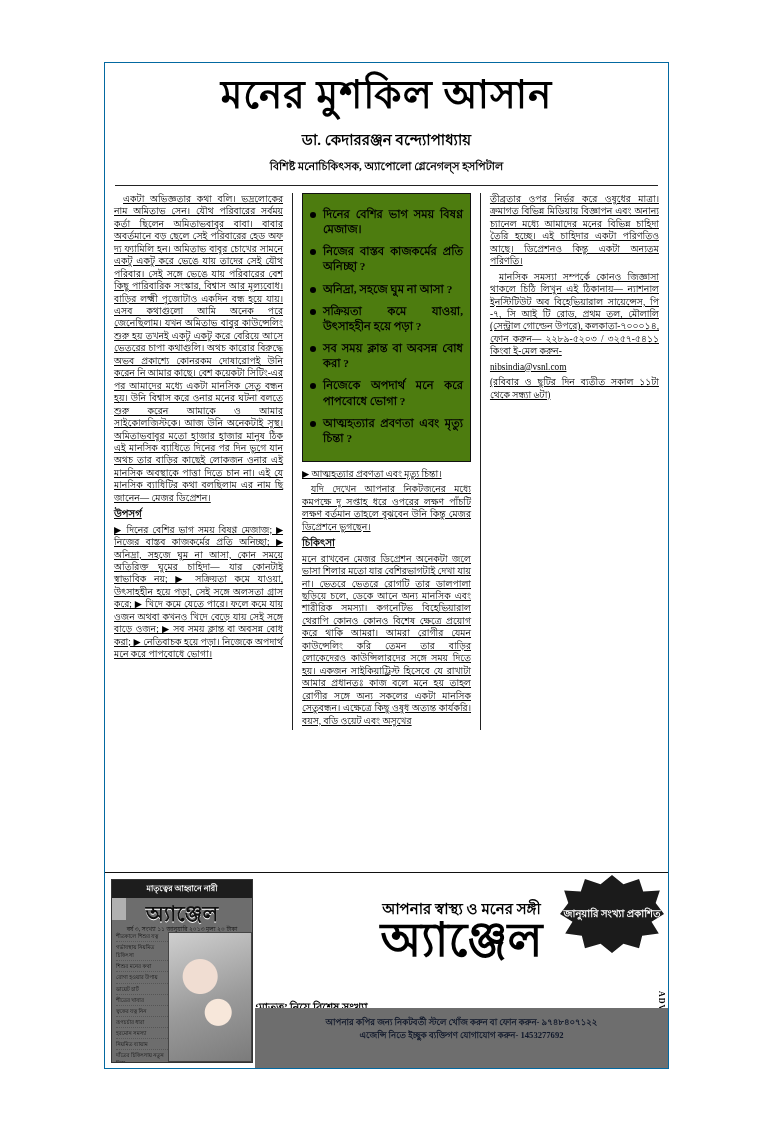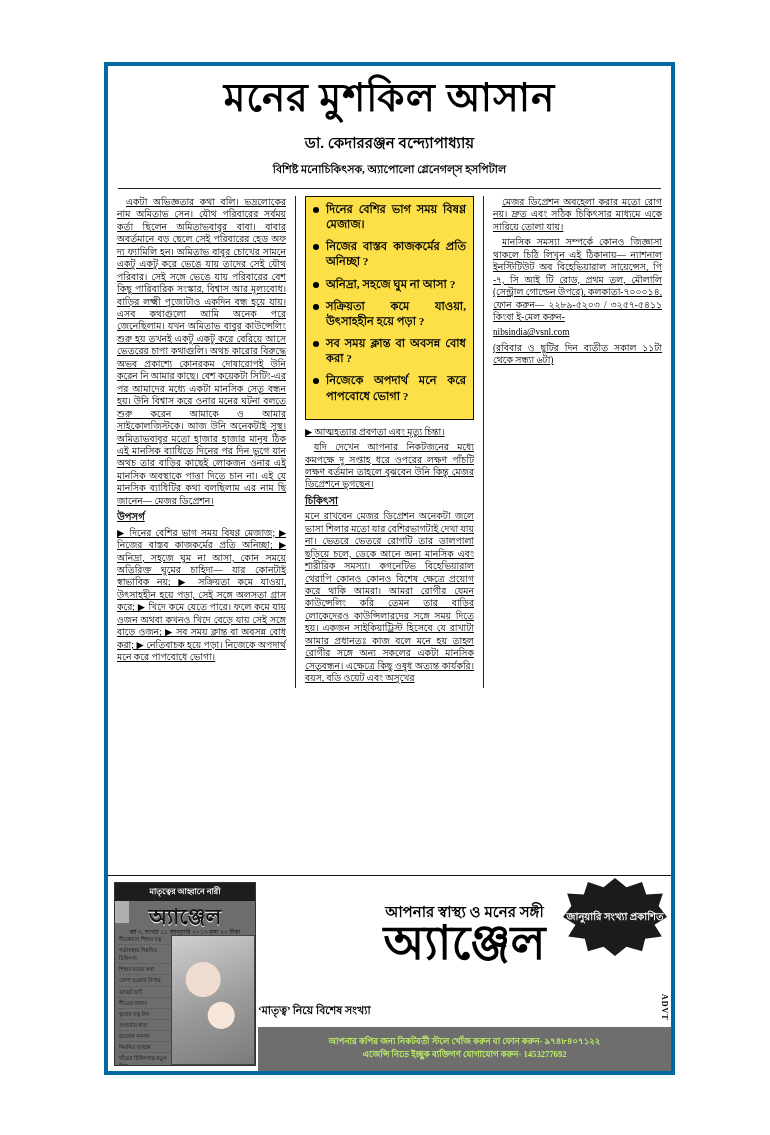--- a/index.html
+++ b/index.html
@@ -1,36 +1,36 @@
 <!DOCTYPE html>
 <html><head>
 <meta charset="utf-8">
 <style>
   html,body{margin:0;padding:0;background:#ffffff;}
   body{width:770px;height:1135px;font-family:"Liberation Serif",serif;color:#000;}
   .page{position:relative;width:770px;height:1135px;background:#fff;}
-  .sheet{position:absolute;left:104px;top:62px;width:563px;height:1005px;border:4px solid #0369a1;background:#fff;}
+  .sheet{position:absolute;left:104px;top:62px;width:563px;height:1005px;border:1px solid #0369a1;background:#fff;}
 
   
   .hd{padding-top:12px;text-align:center;}
   .title{font-family:"Liberation Serif",serif;font-weight:bold;font-size:39px;letter-spacing:1px;line-height:1.05;}
   .byline{margin-top:12px;font-size:15px;font-weight:bold;}
   .subtitle{margin-top:5px;font-size:11px;font-weight:bold;}
   .rule{margin:8px 10px 0 10px;border-top:1px solid #222;}
 
   
   .body{display:flex;padding:7px 9px 0 9px;gap:9px;}
   .col{width:177px;font-size:9.3px;line-height:1.34;text-align:justify;}
   .col p{margin:0 0 3px 0;text-indent:9px;text-decoration:underline;}
   .col p.noind{text-indent:0;}
   .vdiv{width:1px;background:#222;}
   .sec-h{font-weight:bold;font-size:10px;margin:4px 0 2px 0;text-indent:0;}
 
   
-  .pullbox{border:1px solid #111;padding:5px 7px 8px 7px;margin:0 0 6px 0;background:#fde047;}
+  .pullbox{border:1px solid #111;padding:13px 7px 8px 7px;margin:0 0 6px 0;background:#4d7c0f;}
   .pullbox ul{list-style:none;margin:0;padding:0;}
   .pullbox li{position:relative;padding-left:13px;font-size:11.4px;font-weight:bold;line-height:1.33;margin-bottom:7px;}
   .pullbox li:before{content:"";position:absolute;left:0;top:5px;width:6px;height:6px;background:#000;border-radius:50%;}
 
   
   .advert{position:absolute;left:0;bottom:0;width:563px;height:195px;border-top:1px solid #111;}
   .adv-left{position:absolute;left:6px;top:6px;width:140px;height:182px;background:#6d6d6d;border:1px solid #333;overflow:hidden;}
   .mag-top{position:absolute;left:0;top:0;width:140px;height:18px;background:#1d1d1d;color:#fff;font-size:8px;font-weight:bold;text-align:center;line-height:18px;}
   .mag-title{position:absolute;left:0;top:18px;width:140px;text-align:center;font-size:21px;font-weight:bold;color:#101010;text-shadow:0 1px 0 #fff;}
   .mag-sub{position:absolute;left:0;top:44px;width:140px;text-align:center;font-size:6px;color:#111;}
@@ -41,21 +41,21 @@
      radial-gradient(circle at 60% 62%, #f7e7da 0 13px, rgba(0,0,0,0) 14px),
      linear-gradient(160deg,#cfcfcf 0%,#9a9a9a 55%,#7b7b7b 100%);
      border:1px solid #444;}
   .mag-ribbon{position:absolute;left:0;top:0;width:14px;height:40px;background:#b0b0b0;}
 
   .adv-right{position:absolute;left:150px;top:0;right:0;bottom:0;}
   .adv-line1{position:absolute;left:0;right:0;top:24px;text-align:center;font-size:15px;font-weight:bold;}
   .adv-big{position:absolute;left:0;right:0;top:44px;text-align:center;font-size:47px;font-weight:bold;line-height:1;}
   .adv-line2{position:absolute;left:0;right:0;top:100px;text-align:center;font-size:16px;font-weight:bold;letter-spacing:2px;}
   .adv-line3{position:absolute;left:0;right:0;top:126px;text-align:left;font-size:11px;font-weight:bold;}
-  .adv-strip{position:absolute;left:0;right:0;bottom:0;height:44px;background:#6e6e6e;color:#bef264;}
+  .adv-strip{position:absolute;left:0;right:0;bottom:0;height:60px;background:#6e6e6e;color:#0f172a;}
   .adv-strip div{text-align:center;font-size:8.6px;font-weight:bold;line-height:1.5;}
   .adv-strip .s1{padding-top:8px;}
   .advt{position:absolute;right:2px;bottom:50px;font-size:8px;font-weight:bold;writing-mode:vertical-rl;letter-spacing:1px;}
 
   .burst{position:absolute;right:4px;top:2px;width:104px;height:78px;}
   .burst .star{position:absolute;inset:0;background:#1b1b1b;
     clip-path:polygon(50% 0%,61% 12%,76% 5%,80% 21%,96% 20%,92% 36%,100% 50%,88% 60%,95% 75%,79% 78%,76% 94%,61% 88%,50% 100%,39% 88%,24% 94%,21% 78%,5% 75%,12% 60%,0% 50%,8% 36%,4% 20%,20% 21%,24% 5%,39% 12%);}
   .burst .txt{position:absolute;inset:0;display:flex;flex-direction:column;align-items:center;justify-content:center;color:#fff;font-size:10px;font-weight:bold;line-height:1.25;text-align:center;}
 </style>
 </head>
@@ -83,32 +83,33 @@
 
       <div class="col">
         <div class="pullbox">
           <ul>
             <li>দিনের বেশির ভাগ সময় বিষণ্ণ মেজাজ।</li>
             <li>নিজের বাস্তব কাজকর্মের প্রতি অনিচ্ছা ?</li>
             <li>অনিদ্রা, সহজে ঘুম না আসা ?</li>
             <li>সক্রিয়তা কমে যাওয়া, উৎসাহহীন হয়ে পড়া ?</li>
             <li>সব সময় ক্লান্ত বা অবসন্ন বোধ করা ?</li>
             <li>নিজেকে অপদার্থ মনে করে পাপবোধে ভোগা ?</li>
+            <li>আত্মহত্যার প্রবণতা এবং মৃত্যু চিন্তা ?</li>
           </ul>
         </div>
         <p class="noind">▶ আত্মহত্যার প্রবণতা এবং মৃত্যু চিন্তা।</p>
         <p>যদি দেখেন আপনার নিকটজনের মধ্যে কমপক্ষে দু সপ্তাহ ধরে ওপরের লক্ষণ পাঁচটি লক্ষণ বর্তমান তাহলে বুঝবেন উনি কিন্তু মেজর ডিপ্রেশনে ভুগছেন।</p>
         <p class="sec-h noind">চিকিৎসা</p>
         <p class="noind">মনে রাখবেন মেজর ডিপ্রেশন অনেকটা জলে ভাসা শিলার মতো যার বেশিরভাগটাই দেখা যায় না। ভেতরে ভেতরে রোগটি তার ডালপালা ছড়িয়ে চলে, ডেকে আনে অন্য মানসিক এবং শারীরিক সমস্যা। কগনেটিভ বিহেভিয়ারাল থেরাপি কোনও কোনও বিশেষ ক্ষেত্রে প্রয়োগ করে থাকি আমরা। আমরা রোগীর যেমন কাউন্সেলিং করি তেমন তার বাড়ির লোকেদেরও কাউন্সিলারদের সঙ্গে সময় দিতে হয়। একজন সাইকিয়াট্রিস্ট হিসেবে যে রাখাটা আমার প্রধানতঃ কাজ বলে মনে হয় তাহল রোগীর সঙ্গে অন্য সকলের একটা মানসিক সেতুবন্ধন। এক্ষেত্রে কিছু ওষুধ অত্যন্ত কার্যকরি। বয়স, বডি ওয়েট এবং অসুখের</p>
       </div>
 
       <div class="vdiv"></div>
 
       <div class="col">
-        <p>মেজর ডিপ্রেশন অবহেলা করার মতো রোগ নয়। দ্রুত এবং সঠিক চিকিৎসার মাধ্যমে একে সারিয়ে তোলা যায়।</p>
+        <p class="noind">তীব্রতার ওপর নির্ভর করে ওষুধের মাত্রা। ক্রমাগত বিভিন্ন মিডিয়ায় বিজ্ঞাপন এবং অনান্য চ্যানেল মধ্যে আমাদের মনের বিভিন্ন চাহিদা তৈরি হচ্ছে। এই চাহিদার একটা পরিণতিও আছে। ডিপ্রেশনও কিন্তু একটা অন্যতম পরিণতি।</p>
         <p>মানসিক সমস্যা সম্পর্কে কোনও জিজ্ঞাসা থাকলে চিঠি লিখুন এই ঠিকানায়— ন্যাশনাল ইনস্টিটিউট অব বিহেভিয়ারাল সায়েন্সেস, পি -৭, সি আই টি রোড, প্রথম তল, মৌলালি (সেন্ট্রাল গোল্ডেন উপরে), কলকাতা-৭০০০১৪, ফোন করুন— ২২৮৯-৫২০৩ / ৩২৫৭-৫৪১১ কিংবা ই-মেল করুন-</p>
         <p class="noind">nibsindia@vsnl.com</p>
         <p class="noind">(রবিবার ও ছুটির দিন ব্যতীত সকাল ১১টা থেকে সন্ধ্যা ৬টা)</p>
       </div>
 
     </div>
 
     <div class="advert">
 
       <div class="adv-left">

